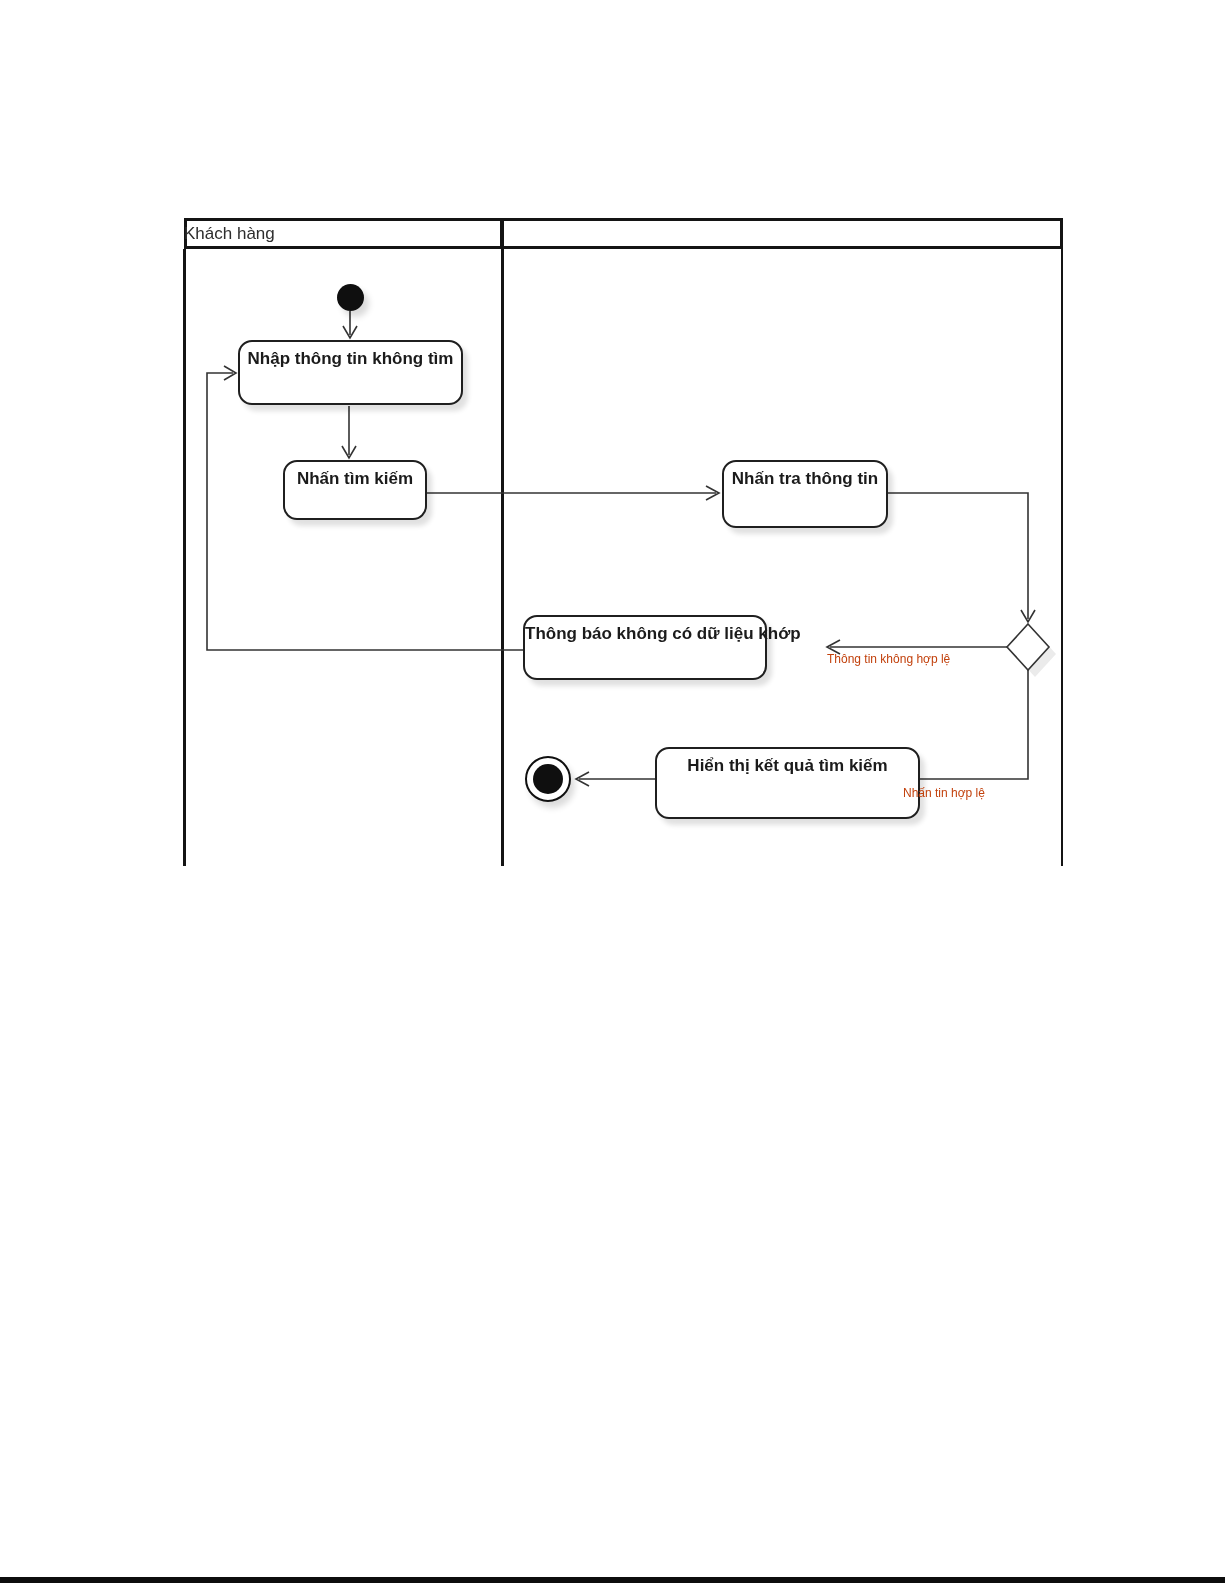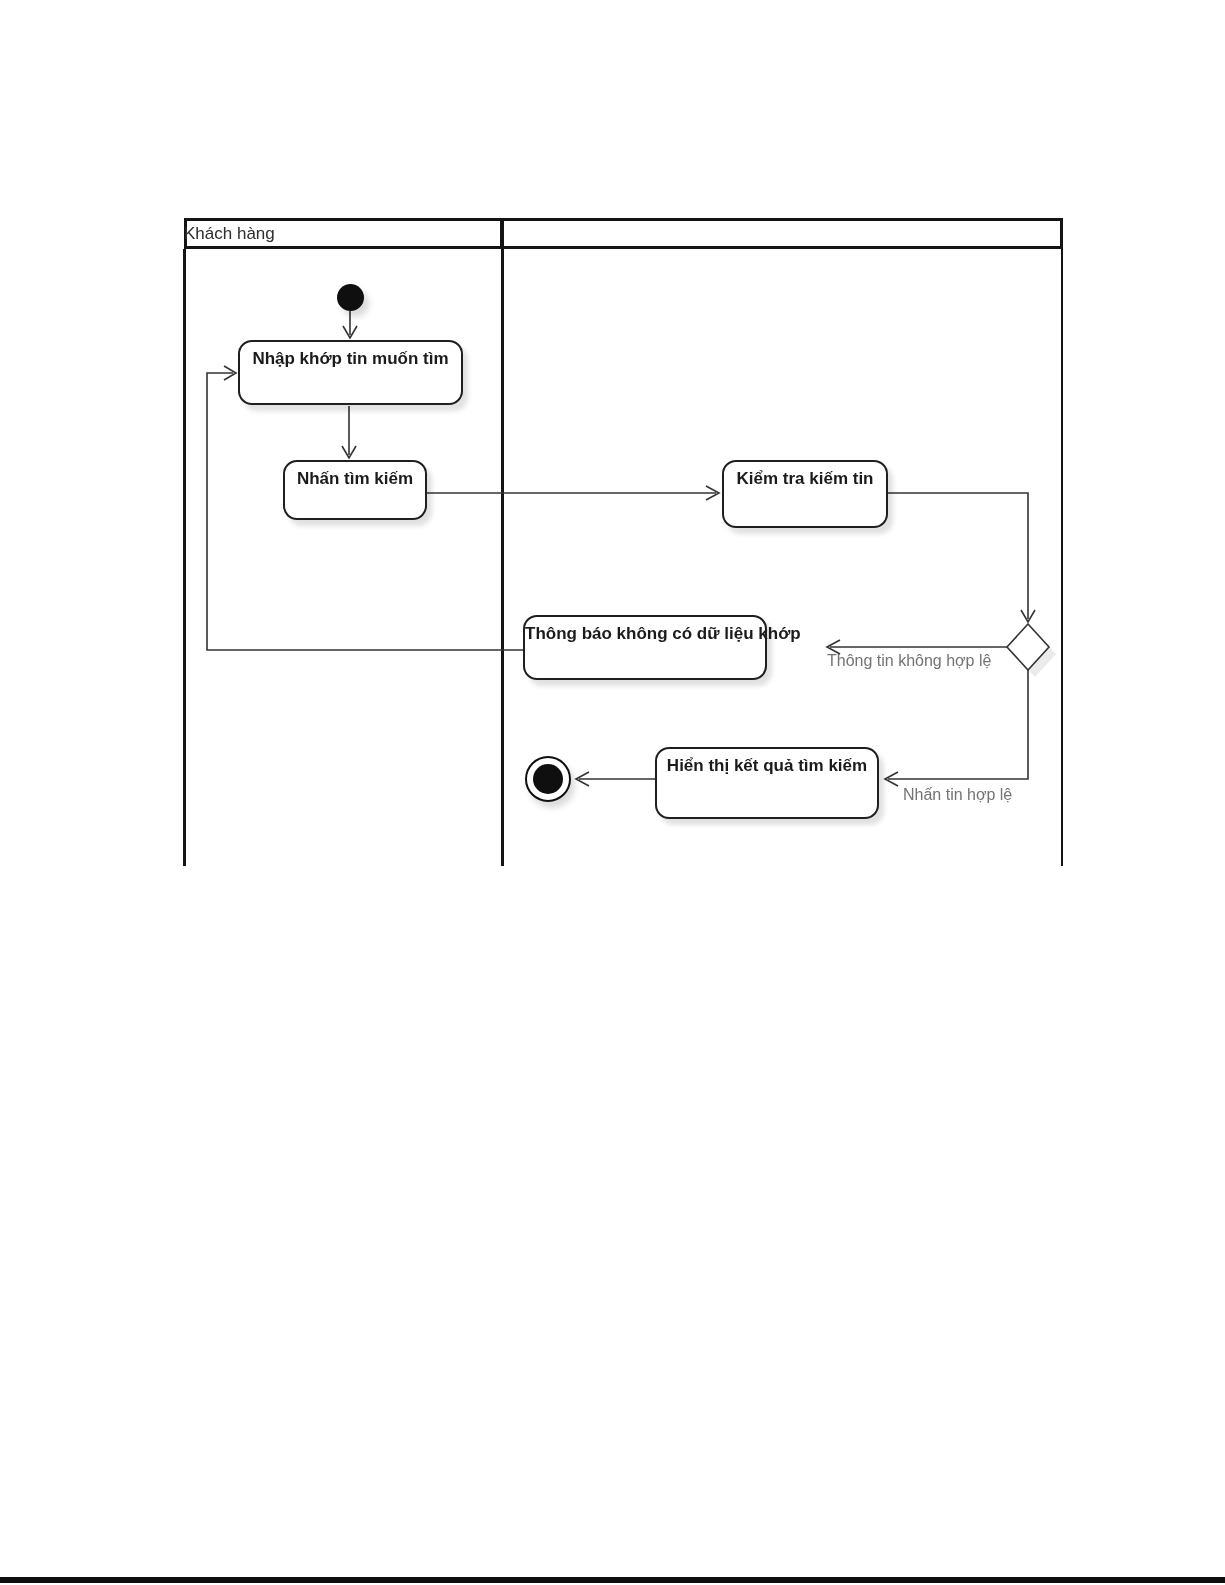--- a/index.html
+++ b/index.html
@@ -21,36 +21,36 @@
 
   
   .anode{position:absolute;box-sizing:border-box;background:#ffffff;border:2px solid #1f1f1f;
          border-radius:14px;box-shadow:5px 6px 5px rgba(0,0,0,0.12);
          font-weight:bold;font-size:17px;color:#1b1b1b;text-align:center;
          padding-top:7px;white-space:nowrap;}
   .n-nhap{left:238px;top:340px;width:225px;height:65px;}
   .n-nhan{left:283px;top:460px;width:144px;height:60px;}
   .n-kiemtra{left:722px;top:460px;width:166px;height:68px;}
   .n-thongbao{left:523px;top:615px;width:244px;height:65px;}
-  .n-hienthi{left:655px;top:747px;width:224px;height:72px;}
+  .n-hienthi{left:655px;top:747px;width:265px;height:72px;}
 
   
   .start-node{position:absolute;left:337px;top:284px;width:27px;height:27px;border-radius:50%;
               background:#0f0f0f;box-shadow:5px 6px 6px rgba(0,0,0,0.15);}
   .end-node{position:absolute;left:525px;top:756px;width:46px;height:46px;border-radius:50%;
             box-sizing:border-box;border:2.5px solid #0f0f0f;background:#ffffff;
             display:flex;align-items:center;justify-content:center;
             box-shadow:4px 6px 6px rgba(0,0,0,0.14);}
   .end-node .dot{width:30px;height:30px;border-radius:50%;background:#0f0f0f;}
 
   
   svg.wires{position:absolute;left:0;top:0;pointer-events:none;}
 
   
-  .edge-label{position:absolute;font-size:16px;color:#737373;white-space:nowrap;}
+  .edge-label{position:absolute;font-size:12px;color:#c2410c;white-space:nowrap;}
   .lbl-invalid{left:827px;top:652px;}
   .lbl-valid{left:903px;top:786px;}
 
   .footer-bar{position:absolute;left:0;top:1577px;width:1225px;height:6px;background:#0d0d0d;}
 </style>
 </head>
 <body>
 
 <div class="page">
 
@@ -96,27 +96,27 @@
       <polygon points="1028,624 1049,647 1028,670 1007,647" fill="#ffffff"></polygon>
     </g>
   </svg>
 
   <div class="start-node"></div>
   <div class="end-node">
     <div class="dot"></div>
   </div>
 
   <div class="anode n-nhap">
-    <span>Nhập khớp tin muốn tìm</span>
+    <span>Nhập thông tin không tìm</span>
   </div>
   <div class="anode n-nhan">
     <span>Nhấn tìm kiếm</span>
   </div>
   <div class="anode n-kiemtra">
-    <span>Kiểm tra kiếm tin</span>
+    <span>Nhấn tra thông tin</span>
   </div>
   <div class="anode n-thongbao">
     <span>Thông báo không có dữ liệu khớp</span>
   </div>
   <div class="anode n-hienthi">
     <span>Hiển thị kết quả tìm kiếm</span>
   </div>
 
   <div class="edge-label lbl-invalid">Thông tin không hợp lệ</div>
   <div class="edge-label lbl-valid">Nhấn tin hợp lệ</div>

